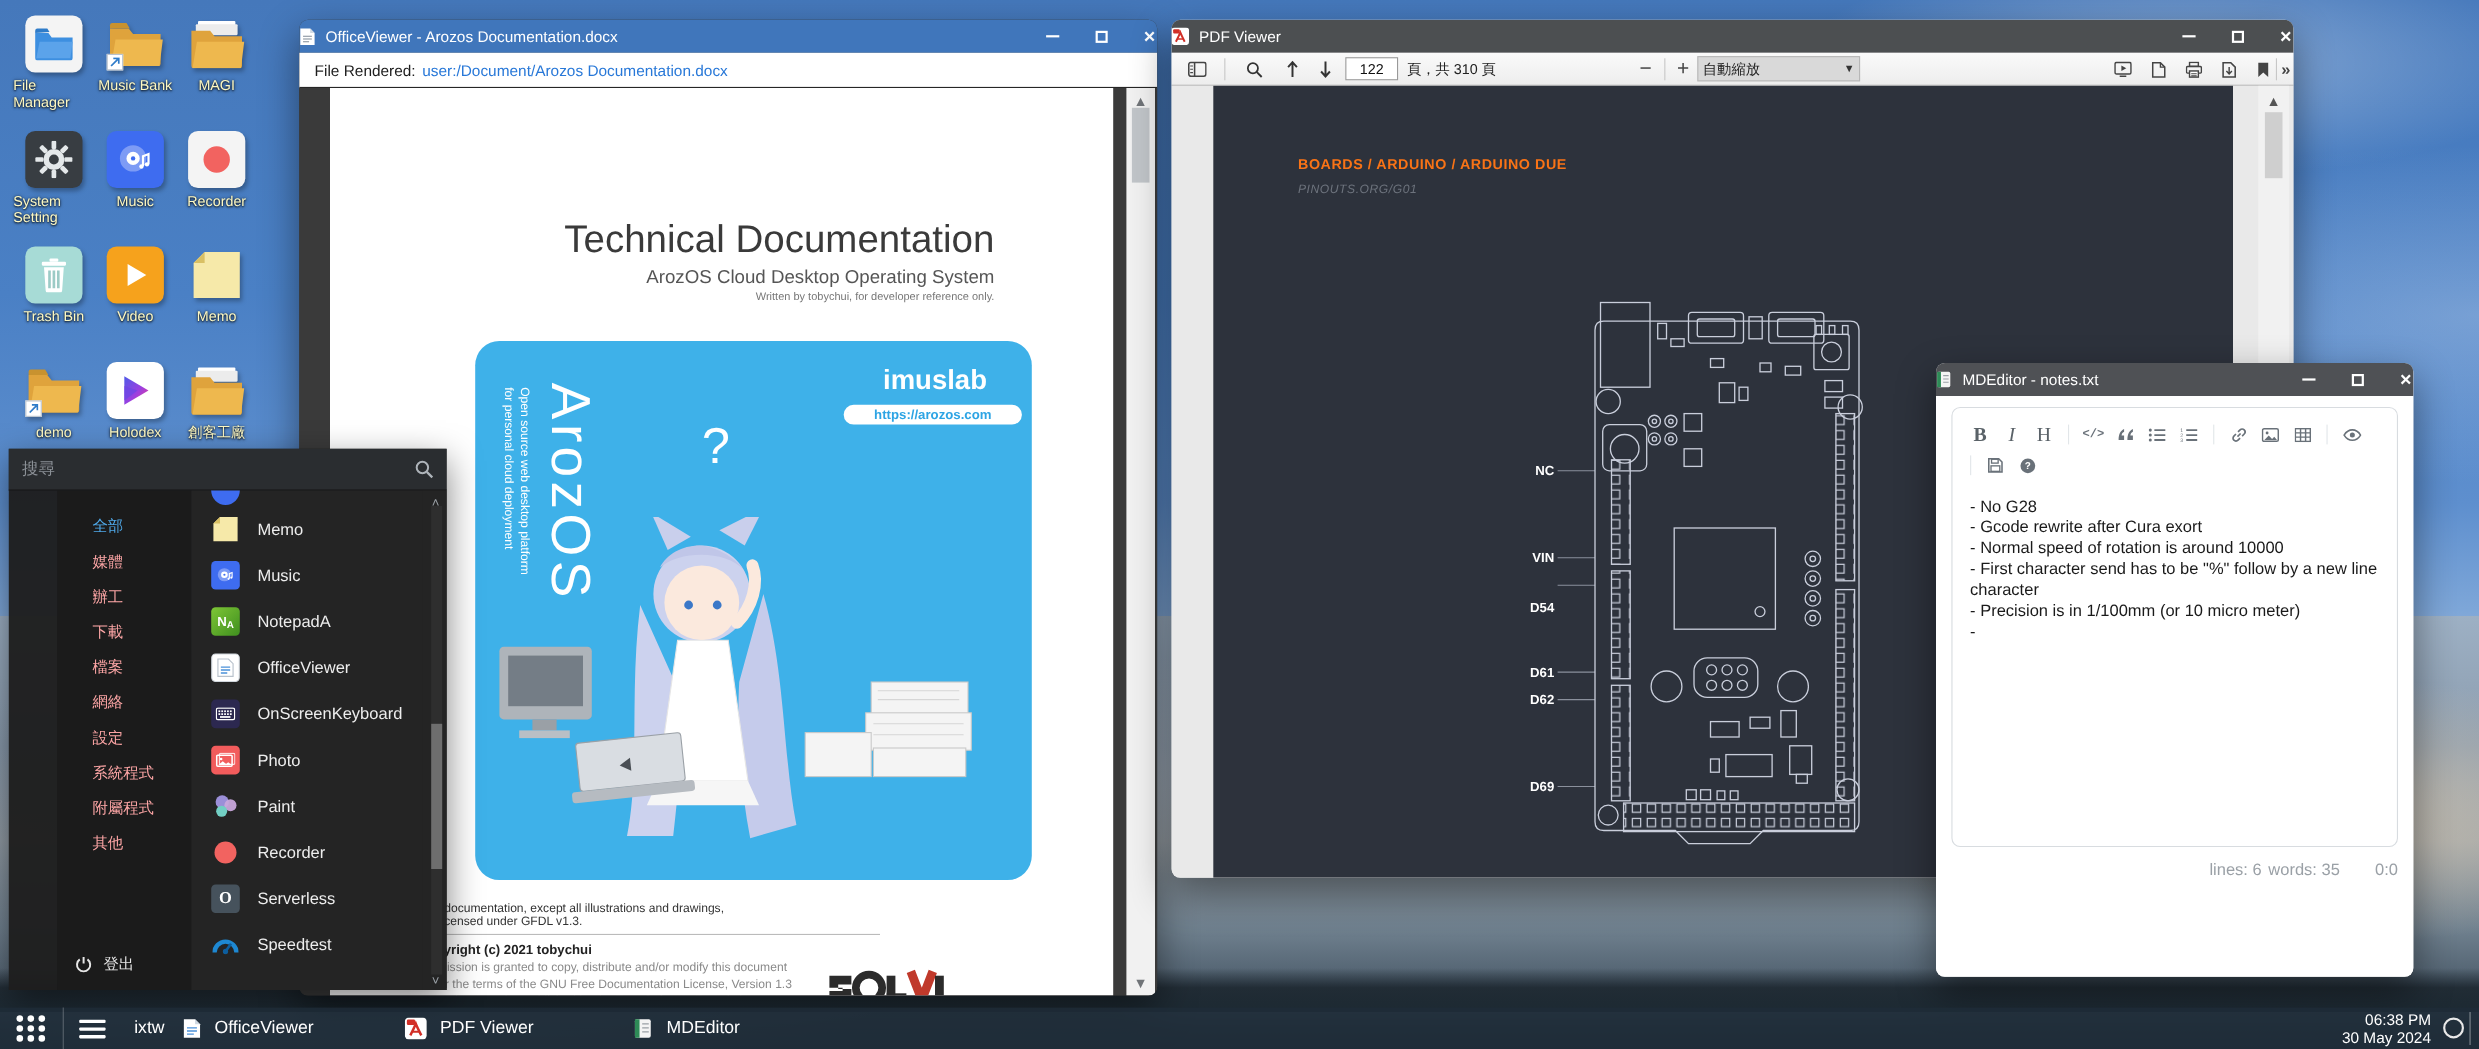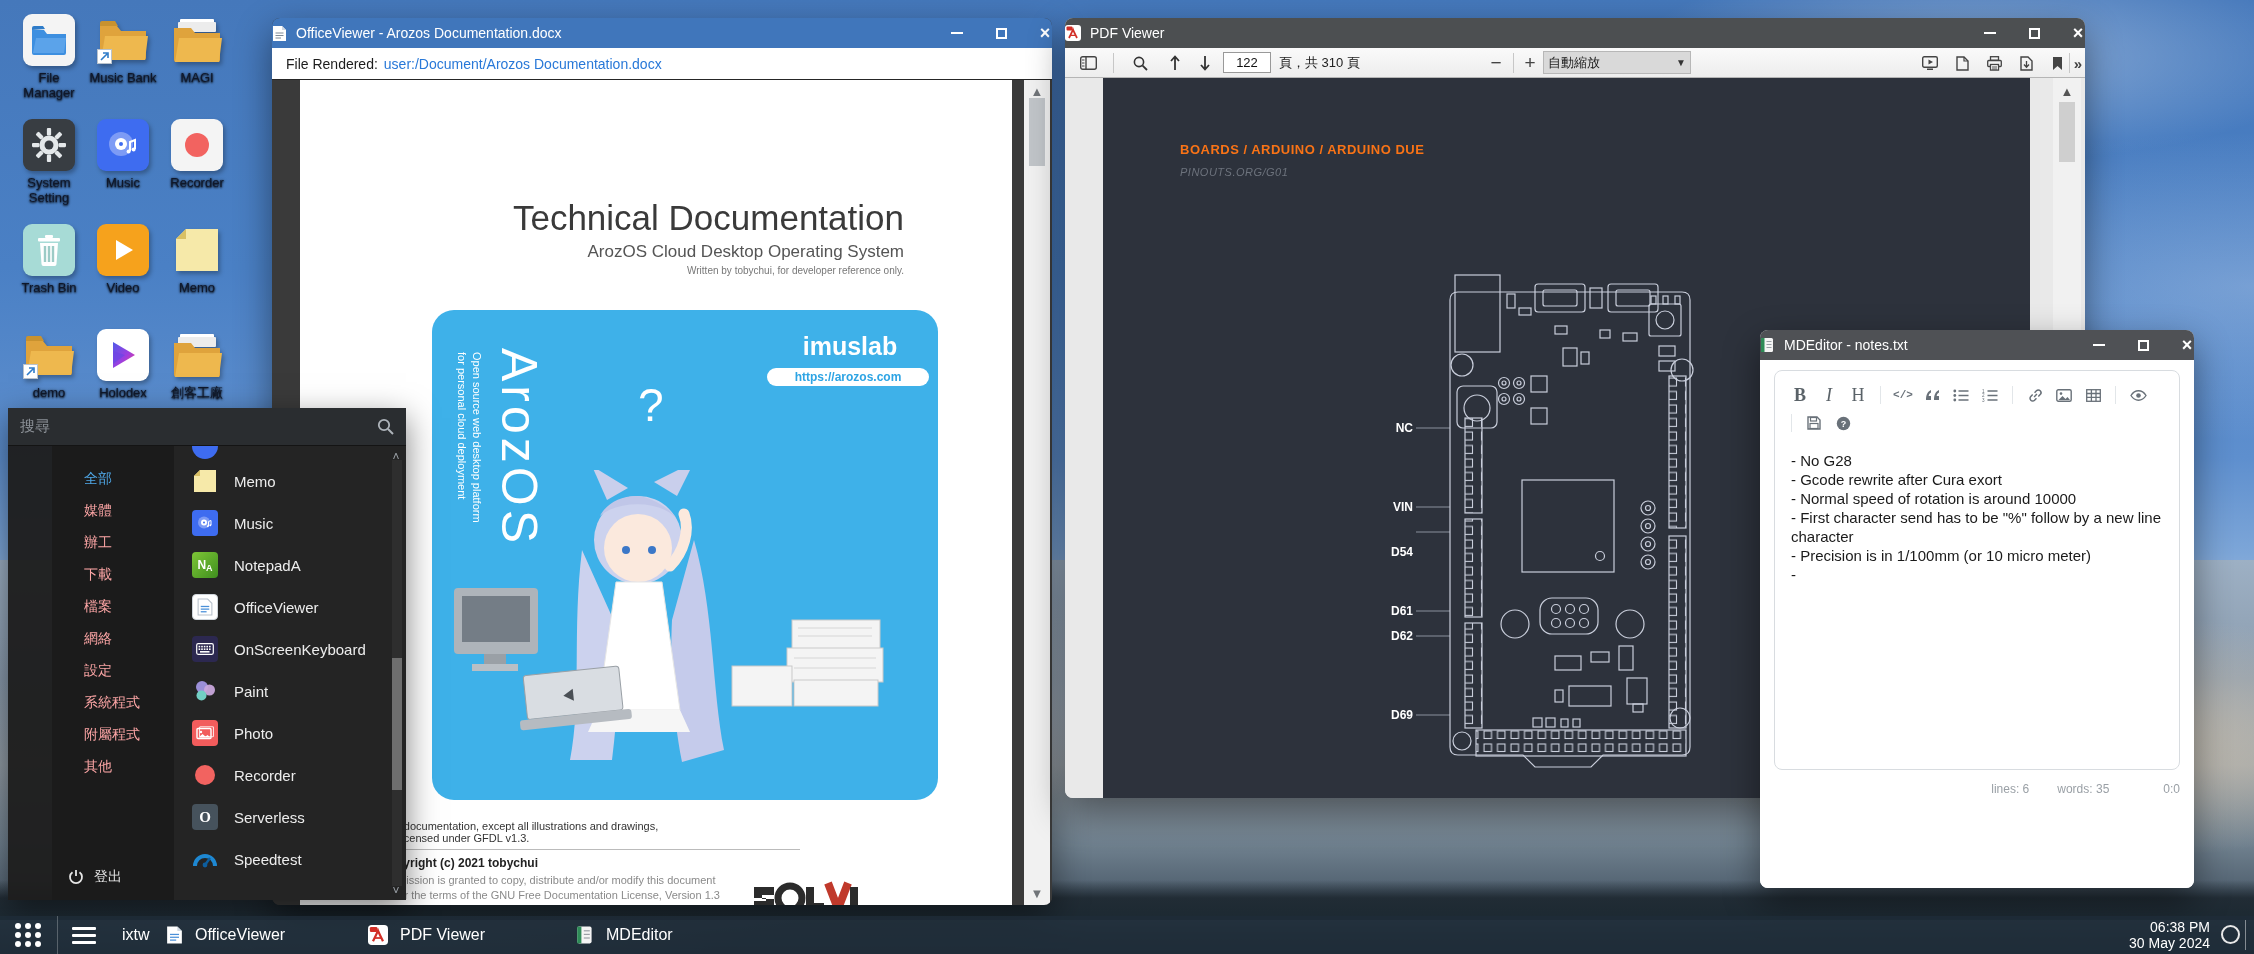--- a/index.html
+++ b/index.html
@@ -21,21 +21,21 @@
       radial-gradient(ellipse 800px 260px at 15% 60%, rgba(120,135,152,.55), transparent 75%),
       linear-gradient(180deg,#9db0c4 0%, #8b9cae 30%, #98a1a8 52%, #70818f 72%, #4b5b6a 86%, #2b3944 95%, #22303a 100%);
   }
   .wall-treeline { position:absolute; left:0; right:0; top:880px; height:40px;
     background:linear-gradient(180deg, rgba(32,44,53,.0), rgba(26,36,44,.85) 45%, #1d2a33 100%); }
 
   
   #dicons { position:absolute; left:12px; top:14px; width:222px; display:flex; flex-wrap:wrap; z-index:2; }
   .dtile { width:74px; height:105px; display:flex; flex-direction:column; align-items:center; cursor:default; }
   .dic { position:relative; width:56px; height:52px; display:flex; align-items:center; justify-content:center; filter:drop-shadow(2px 3px 2px rgba(0,0,0,.28)); }
-  .dlabel { margin-top:4px; font-size:13px; line-height:15px; color:#0f172a; text-align:center;
+  .dlabel { margin-top:4px; font-size:13px; line-height:15px; color:#fef9c3; text-align:left;
     text-shadow:0 1px 2px rgba(0,0,0,.95), 0 0 3px rgba(0,0,0,.55); }
   .tile-white { width:52px; height:52px; background:#f4f4f4; border-radius:9px; display:flex; align-items:center; justify-content:center; }
   .tile-dark  { width:52px; height:52px; background:#383d42; border-radius:9px; display:flex; align-items:center; justify-content:center; }
   .tile-blue  { width:52px; height:52px; background:#3e6cf0; border-radius:9px; display:flex; align-items:center; justify-content:center; }
   .tile-teal  { width:52px; height:52px; background:#a7dbd6; border-radius:9px; display:flex; align-items:center; justify-content:center; }
   .tile-orange{ width:52px; height:52px; background:#f6a21c; border-radius:9px; display:flex; align-items:center; justify-content:center; }
   .shortcut-badge { position:absolute; left:2px; bottom:2px; width:15px; height:15px; background:#fff; border:1px solid #b9c2cc; display:flex; align-items:center; justify-content:center; }
 
   
   .win { position:absolute; border-radius:8px; box-shadow:0 14px 36px rgba(0,0,0,.45); overflow:hidden; }
@@ -93,21 +93,21 @@
   #mdwin { left:1760px; top:330px; width:434px; height:558px; z-index:5; background:#fff; }
   #mdwin .tbar { background:rgba(45,48,52,0.84); }
   .mdbody { position:absolute; left:0; right:0; top:30px; bottom:0; background:#fff; }
   .mdbox { position:absolute; left:14px; right:14px; top:10px; height:400px; border:1px solid #d8dce0; border-radius:8px; background:#fff; overflow:hidden; }
   .mdtools { padding:10px 6px 0 14px; }
   .mdrow { display:flex; align-items:center; gap:7px; height:28px; }
   .mdi { min-width:22px; height:22px; display:flex; align-items:center; justify-content:center; color:#697179; cursor:pointer; }
   .mdi.txt { font-family:"Liberation Serif", serif; font-size:18px; color:#5a6268; }
   .mdsep { width:1px; height:18px; background:#e2e6e9; margin:0 4px; }
   .mdtext { padding:14px 16px; font-size:15px; color:#1a1a1a; line-height:19px; }
-  .mdstatus { position:absolute; right:14px; top:422px; display:flex; gap:28px; color:#9aa0a6; font-size:12px; }
+  .mdstatus { position:absolute; right:14px; top:422px; display:flex; gap:6px; color:#9aa0a6; font-size:15px; }
   .mdstatus .cur { margin-left:26px; }
 
   
   #startmenu { position:absolute; left:8px; top:408px; width:398px; height:492px; z-index:8;
     background:rgba(30,30,30,0.97); box-shadow:0 10px 30px rgba(0,0,0,.5); }
   .sm-search { height:38px; background:#2a2d30; display:flex; align-items:center; padding:0 12px; border-bottom:1px solid #141414; }
   .sm-search .ph { color:#8b9096; font-size:15px; flex:1; }
   .sm-body { position:absolute; left:0; right:0; top:38px; bottom:0; display:flex; }
   .sm-cats { width:122px; background:#1b1b1b; padding:16px 0 0 32px; position:relative;margin-left:44px; }
   .cat { font-size:14px; color:#fca5a5; height:32px; line-height:32px; cursor:pointer; }
@@ -901,39 +901,39 @@
                     <rect x="7.8" y="5.4" width="1.6" height="1.6"></rect>
                     <rect x="10.4" y="5.4" width="1.6" height="1.6"></rect>
                     <rect x="13" y="5.4" width="1.6" height="1.6"></rect>
                     <rect x="4" y="8" width="9.5" height="1.6"></rect>
                   </g>
                 </svg>
               </span>
             <span class="al">OnScreenKeyboard</span>
           </div>
           <div class="approw">
-            <span class="ai">
-                <svg width="24" height="24" viewBox="0 0 24 24">
-                  <circle cx="9" cy="8" r="6" fill="#9b8fd8"></circle>
-                  <circle cx="16.5" cy="11" r="5.5" fill="#c9a8dc" opacity=".95"></circle>
-                  <circle cx="8.5" cy="16.5" r="5" fill="#72cfc4"></circle>
-                </svg>
-              </span>
-            <span class="al">Paint</span>
-          </div>
-          <div class="approw">
             <span class="ai" style="background:#f25c5c;">
                 <svg width="18" height="15" viewBox="0 0 18 15">
                   <rect x="1" y="2.5" width="14" height="10" rx="1" fill="none" stroke="#fff" stroke-width="1.4"></rect>
                   <rect x="3.5" y="0.8" width="14" height="10" rx="1" fill="none" stroke="#fff" stroke-width="1.1" opacity=".8"></rect>
                   <circle cx="5" cy="6" r="1.2" fill="#fff"></circle>
                   <path d="M2.5 11.5l4-3.5 3 2.5 2-1.5 3 2.5z" fill="#fff"></path>
                 </svg>
               </span>
             <span class="al">Photo</span>
+          </div>
+          <div class="approw">
+            <span class="ai">
+                <svg width="24" height="24" viewBox="0 0 24 24">
+                  <circle cx="9" cy="8" r="6" fill="#9b8fd8"></circle>
+                  <circle cx="16.5" cy="11" r="5.5" fill="#c9a8dc" opacity=".95"></circle>
+                  <circle cx="8.5" cy="16.5" r="5" fill="#72cfc4"></circle>
+                </svg>
+              </span>
+            <span class="al">Paint</span>
           </div>
           <div class="approw">
             <span class="ai">
                 <svg width="24" height="24" viewBox="0 0 24 24">
                   <circle cx="12" cy="12" r="10" fill="#f26360"></circle>
                 </svg>
               </span>
             <span class="al">Recorder</span>
           </div>
           <div class="approw">

